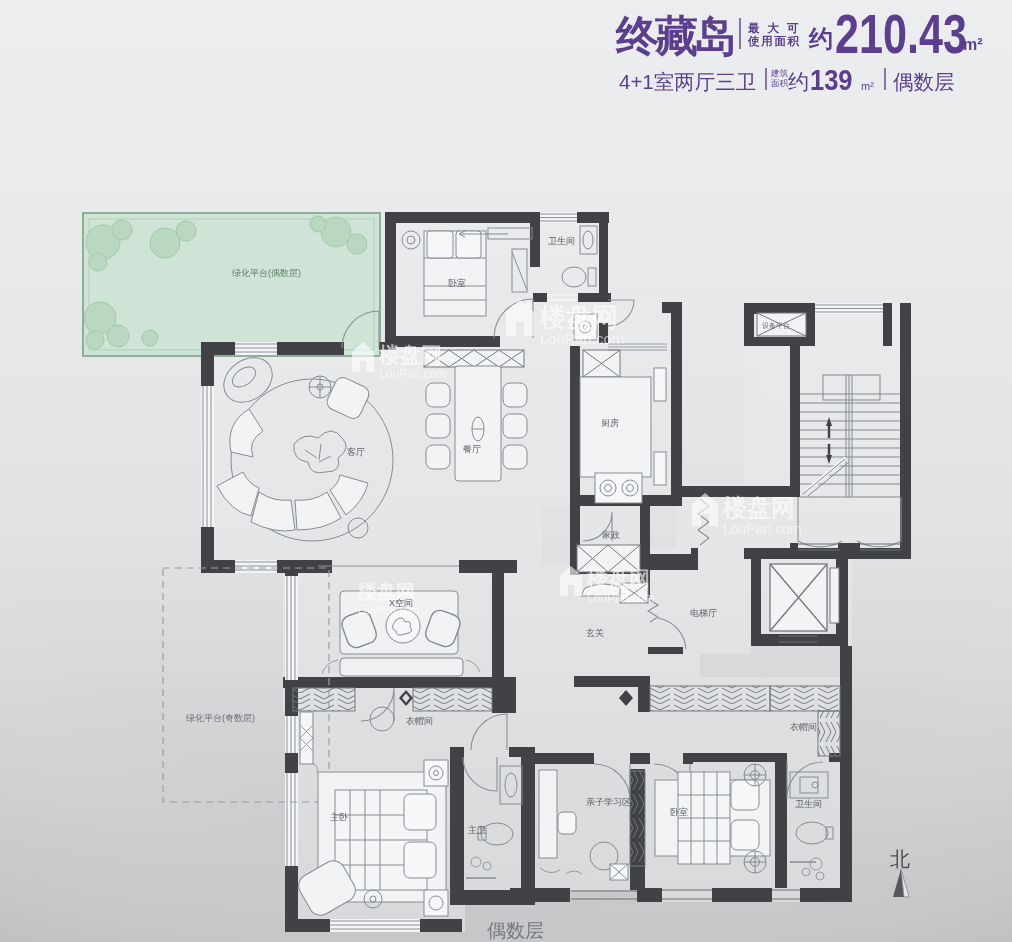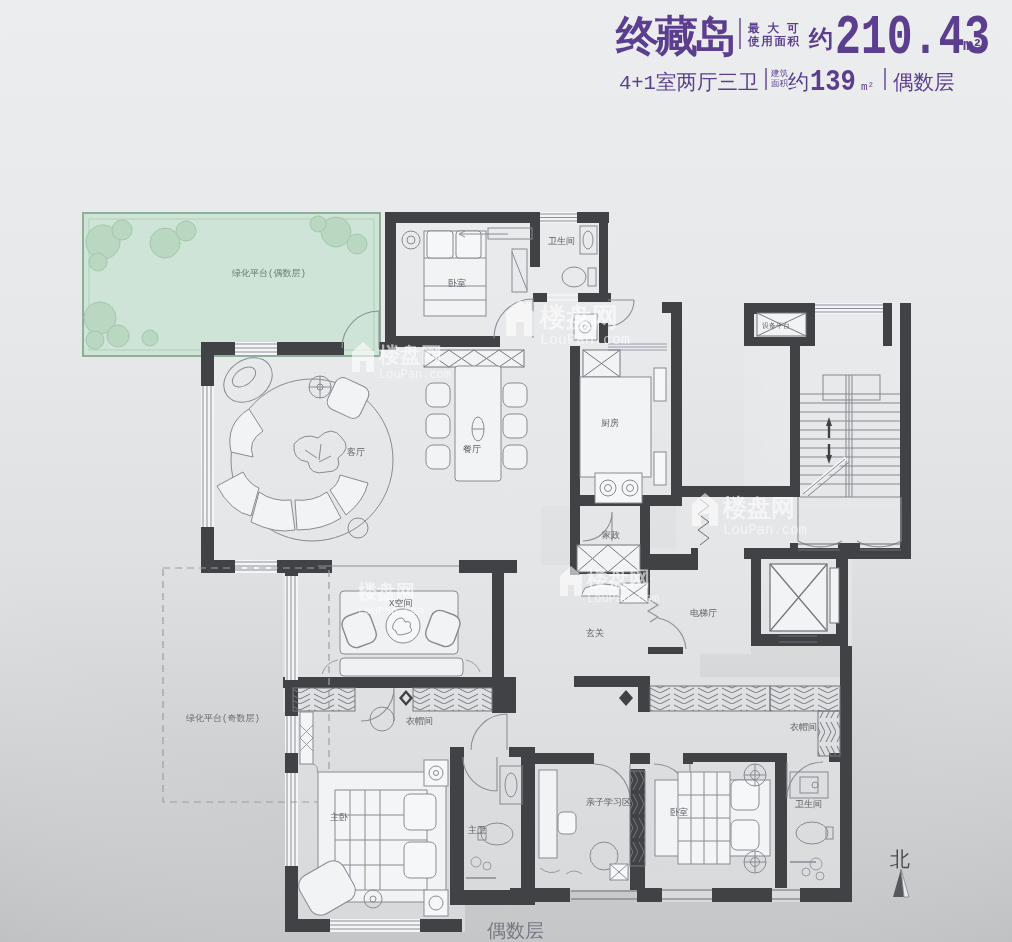--- a/index.html
+++ b/index.html
@@ -1,17 +1,17 @@
 <!DOCTYPE html>
 <html><head>
 <meta charset="utf-8">
 <style>
 html,body{margin:0;padding:0;}
 body{width:1012px;height:942px;overflow:hidden;font-family:"Liberation Sans",sans-serif;}
-#stage{position:relative;width:1012px;height:878px;filter:blur(0.35px);background:linear-gradient(180deg,#ecedef 0%,#e9eaec 30%,#e2e3e5 55%,#d4d5d7 78%,#c6c7c9 100%);font-family:Liberation Mono, monospace;}
+#stage{position:relative;width:1012px;height:878px;filter:blur(0.35px);background:linear-gradient(180deg,#ecedef 0%,#e9eaec 30%,#e2e3e5 55%,#d4d5d7 78%,#c6c7c9 100%);}
 svg{position:absolute;left:0;top:0;}
 </style>
 </head>
 <body>
 <div id="stage">
 <svg width="1012" height="942" viewBox="0 0 1012 942">
 <defs>
 <linearGradient id="bg" x1="0" y1="0" x2="0" y2="1">
 <stop offset="0" stop-color="#ecedef"></stop>
 <stop offset="0.35" stop-color="#e7e8ea"></stop>

